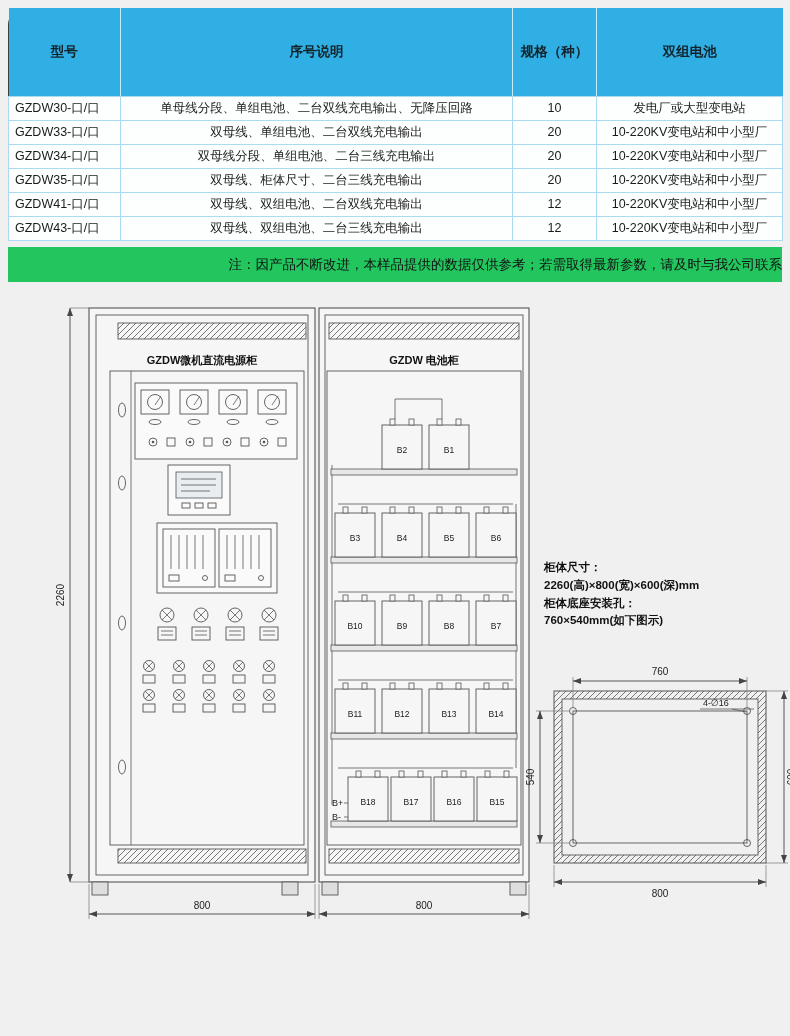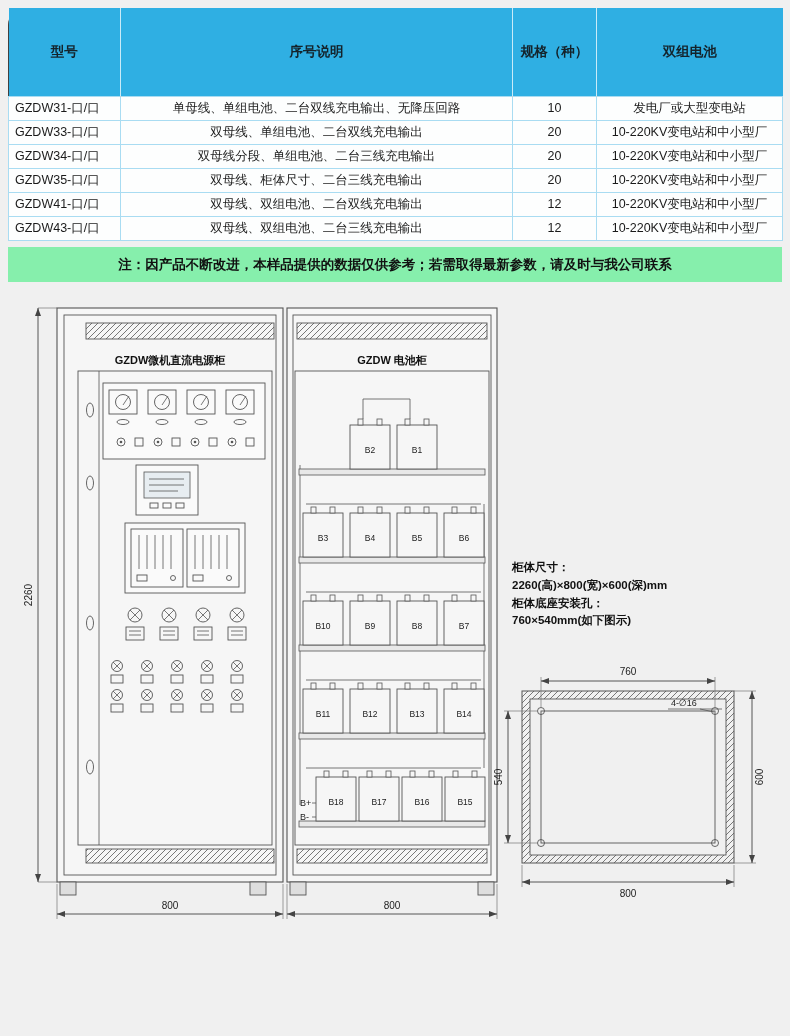--- a/index.html
+++ b/index.html
@@ -31,27 +31,27 @@
     height:24px; font-size:12.5px;
     text-align:center; vertical-align:middle;
     padding:0 3px; white-space:nowrap; overflow:hidden;
     background:#fdfefe;
   }
   table.spec tbody td.col-model { text-align:left; padding-left:6px; }
 
   
   .note {
     margin:6px 8px 0 8px; height:35px; line-height:35px;
-    background:#86efac; text-align:center;
-    font-size:13.5px; font-weight:bold; color:#111;
+    background:#22c55e; text-align:right;
+    font-size:13.5px; font-weight:normal; color:#111;
     white-space:nowrap; overflow:hidden;
   }
 
   
-  .diagram-wrap { margin-top:7px; }
+  .diagram-wrap { margin-top:7px;padding-left:32px; }
   svg { display:block; }
   svg text { font-family:"Liberation Sans","DejaVu Sans",sans-serif; fill:#222; }
   .frame   { fill:#f6f6f6; stroke:#555; stroke-width:1.1; }
   .thin    { fill:none; stroke:#555; stroke-width:0.9; }
   .panel   { fill:#fafafa; stroke:#555; stroke-width:0.9; }
   .wire    { fill:none; stroke:#555; stroke-width:0.8; }
   .shelf   { fill:#e8e8e8; stroke:#555; stroke-width:0.8; }
   .bat-body{ fill:#f6f6f6; stroke:#555; stroke-width:0.9; }
   .term    { fill:#f6f6f6; stroke:#555; stroke-width:0.8; }
   .foot    { fill:#dedede; stroke:#555; stroke-width:0.9; }
@@ -78,22 +78,22 @@
     <thead>
       <tr>
         <th>型号</th>
         <th>序号说明</th>
         <th>规格（种）</th>
         <th>双组电池</th>
       </tr>
     </thead>
     <tbody>
         <tr>
-          <td class="col-model">GZDW31-口/口</td>
-          <td class="col-desc">单母线、单组电池、二台双线充电输出、无降压回路</td>
+          <td class="col-model">GZDW30-口/口</td>
+          <td class="col-desc">单母线分段、单组电池、二台双线充电输出、无降压回路</td>
           <td class="col-spec">10</td>
           <td class="col-range">发电厂或大型变电站</td>
         </tr>
         <tr>
           <td class="col-model">GZDW33-口/口</td>
           <td class="col-desc">双母线、单组电池、二台双线充电输出</td>
           <td class="col-spec">20</td>
           <td class="col-range">10-220KV变电站和中小型厂</td>
         </tr>
         <tr>

